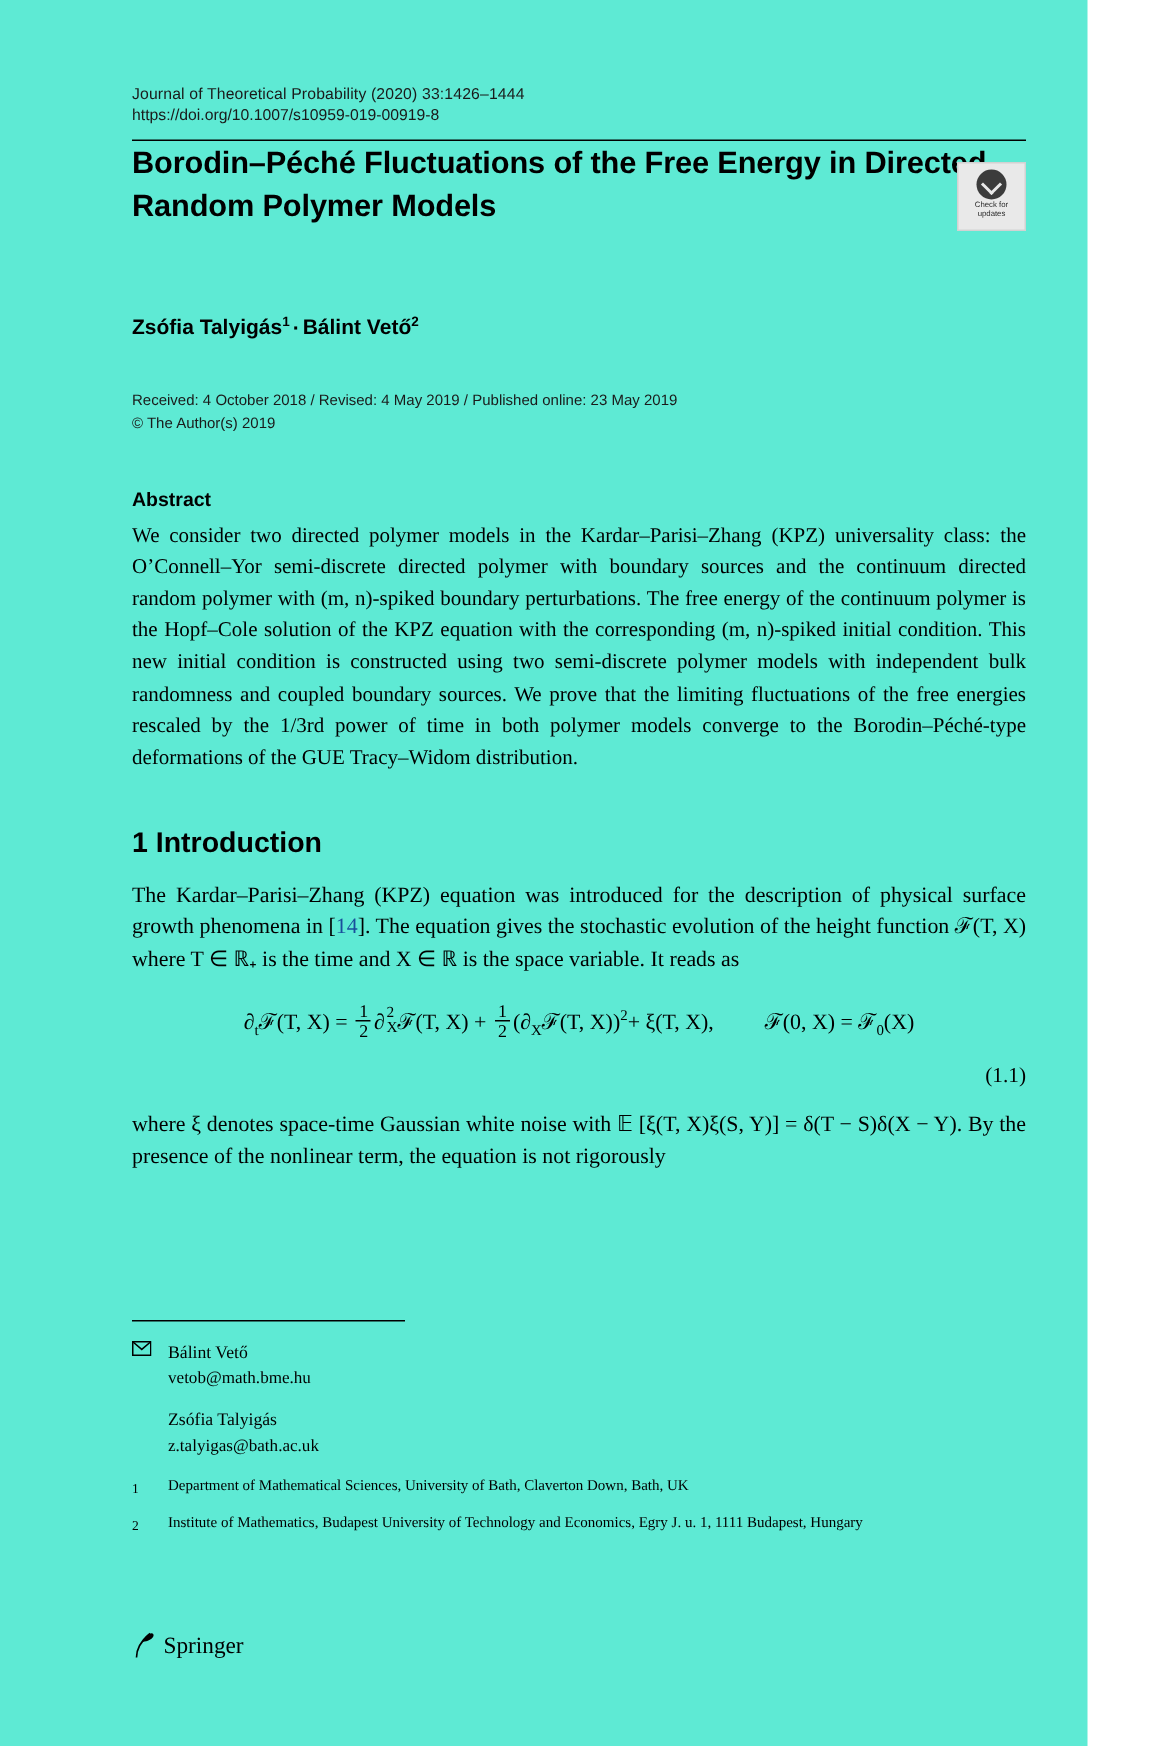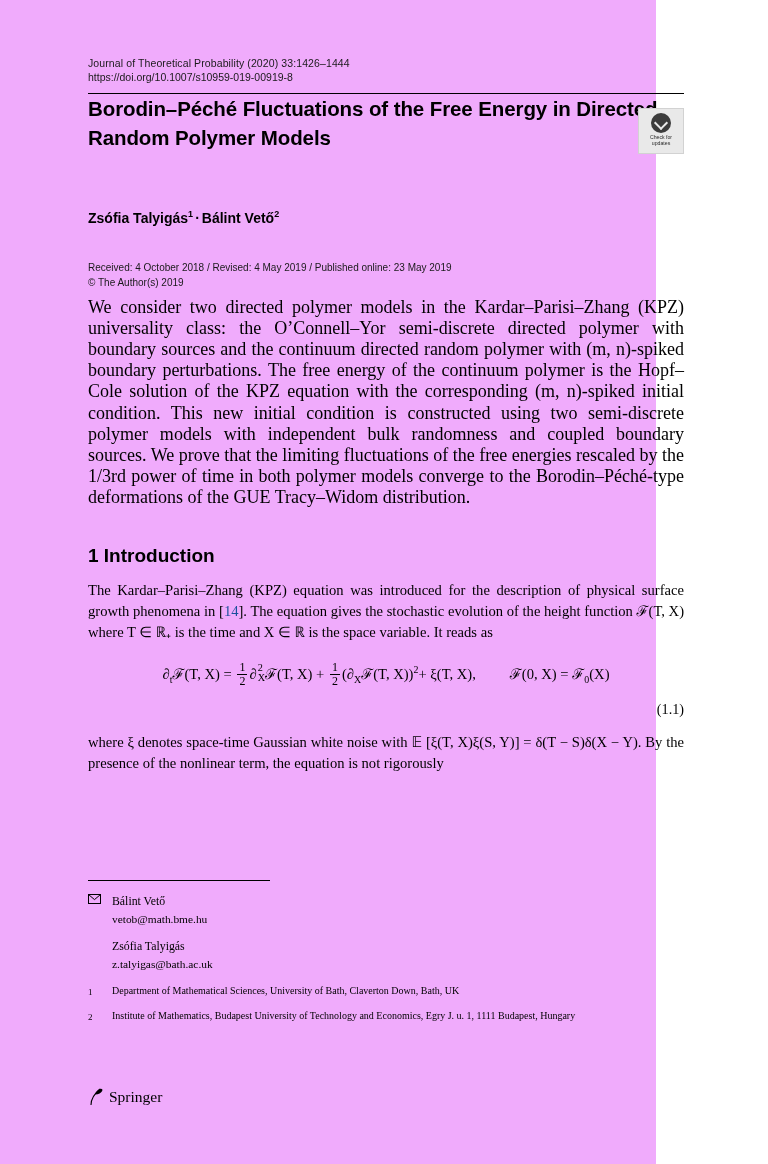--- a/index.html
+++ b/index.html
@@ -11,23 +11,23 @@
     height: 1164px;
     background: #ffffff;
     font-family: "Liberation Serif", serif;
     color: #000000;
     position: relative;
     overflow: hidden;
   }
   .page {
     position: absolute;
     left: 0; top: 0;
-    width: 656px;
+    width: 725px;
     height: 1164px;
-    background: #f0abfc;
+    background: #5eead4;
   }
   .content {
     position: absolute;
     left: 88px;
     top: 56px;
     width: 596px;
   }
 
   
   .journal-line {
@@ -130,21 +130,21 @@
 
   
   .abstract-head {
     margin-top: 35px;
     font-family: "Liberation Sans", sans-serif;
     font-weight: bold;
     font-size: 13px;
   }
   .abstract-body {
     margin-top: 7px;
-    font-size: 18px;
+    font-size: 14px;
     line-height: 21.2px;
     text-align: justify;
     hyphens: none;
   }
 
   
   .section-head {
     margin-top: 36px;
     font-family: "Liberation Sans", sans-serif;
     font-weight: bold;
@@ -270,20 +270,21 @@
 
     <div class="title">Borodin–Péché Fluctuations of the Free Energy in Directed Random Polymer Models</div>
 
     <div class="authors">
       <span>Zsófia Talyigás</span><sup>1</sup><span class="sep-dot">·</span><span>Bálint Vető</span><sup>2</sup>
     </div>
 
     <div class="dates">Received: 4 October 2018 / Revised: 4 May 2019 / Published online: 23 May 2019</div>
     <div class="copyright">© The Author(s) 2019</div>
 
+    <div class="abstract-head">Abstract</div>
     <div class="abstract-body">We consider two directed polymer models in the Kardar–Parisi–Zhang (KPZ) universality class: the O’Connell–Yor semi-discrete directed polymer with boundary sources and the continuum directed random polymer with (m, n)-spiked boundary perturbations. The free energy of the continuum polymer is the Hopf–Cole solution of the KPZ equation with the corresponding (m, n)-spiked initial condition. This new initial condition is constructed using two semi-discrete polymer models with independent bulk randomness and coupled boundary sources. We prove that the limiting fluctuations of the free energies rescaled by the 1/3rd power of time in both polymer models converge to the Borodin–Péché-type deformations of the GUE Tracy–Widom distribution.</div>
 
     <div class="section-head">1 Introduction</div>
 
     <div class="para"><span>The Kardar–Parisi–Zhang (KPZ) equation was introduced for the description of physical surface growth phenomena in [</span><span class="link">14</span><span>]. The equation gives the stochastic evolution of the height function ℱ(T, X) where T ∈ ℝ₊ is the time and X ∈ ℝ is the space variable. It reads as</span></div>
 
     <div class="equation">
       <span class="eq-inner">
         <span>∂</span><sub class="tiny">t</sub><span>ℱ(T, X) =</span>
         <span class="frac"><span class="num">1</span><span class="den">2</span></span><span>∂</span><span class="op-sub-sup"><span style="display:block">2</span><span style="display:block">X</span></span><span>ℱ(T, X) +</span>

